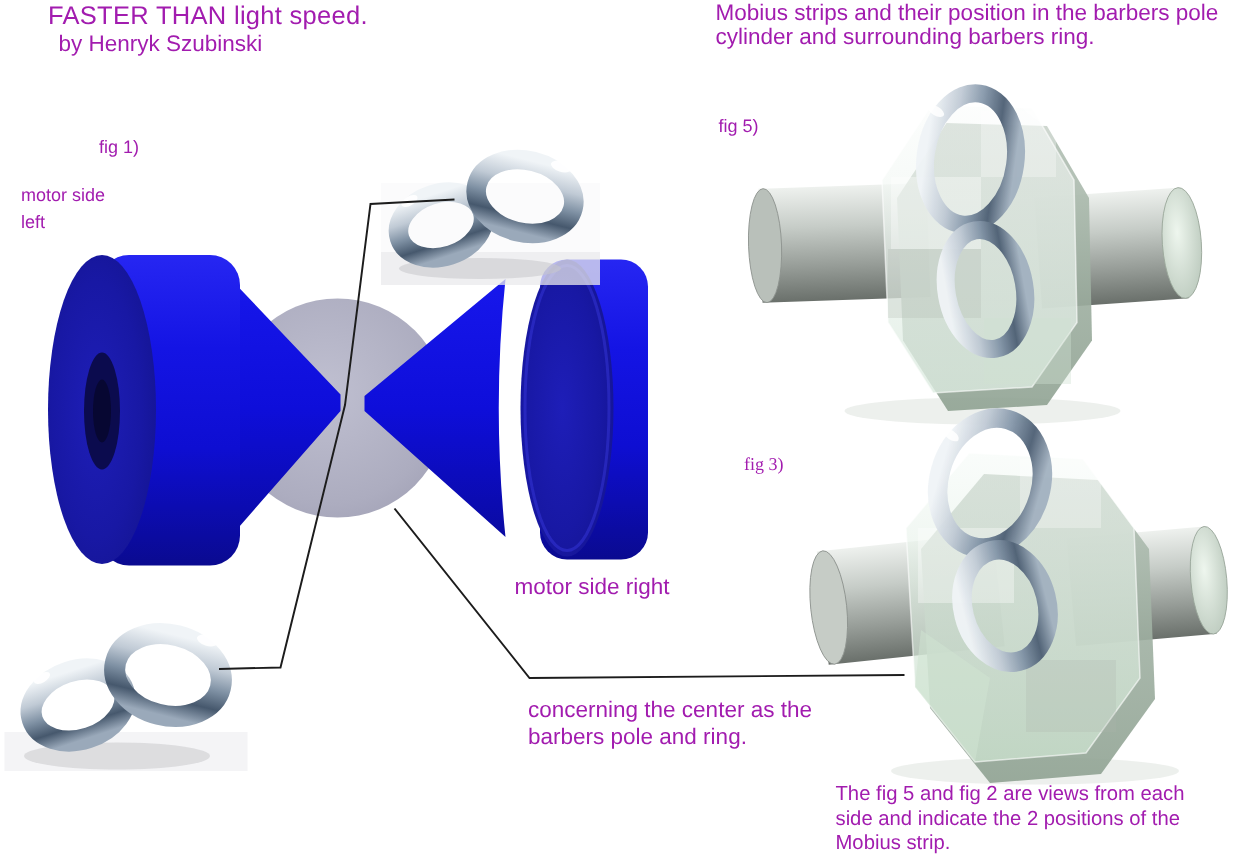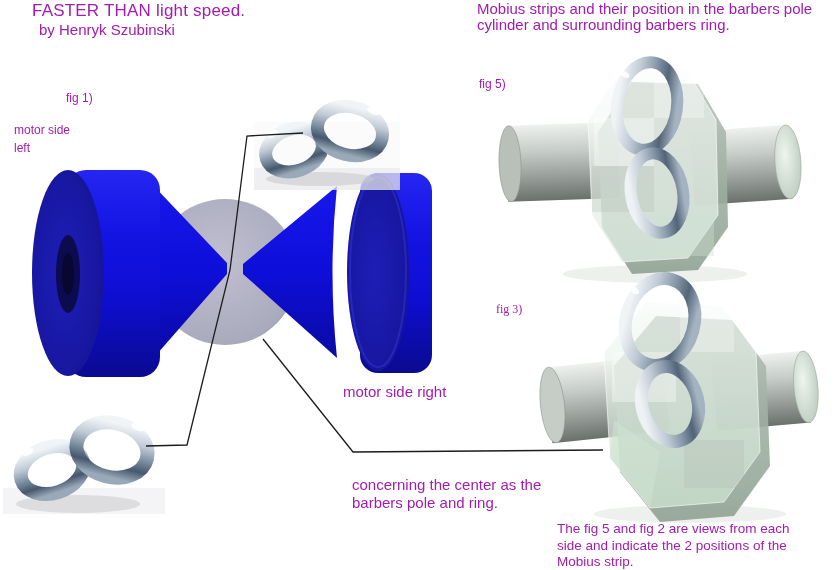--- a/index.html
+++ b/index.html
@@ -11,21 +11,21 @@
   #art{position:absolute;left:0;top:0;z-index:1;}
   .txt{position:absolute;z-index:2;white-space:pre-line;color:#a21caf;}
   .title{left:32px;top:1px;font-size:17px;letter-spacing:.2px;}
   .byline{left:39px;top:21px;font-size:15px;text-align:right;}
   .right-caption{left:477px;top:1px;font-size:15px;line-height:16px;}
   .fig1-label{left:38px;top:91px;font-size:12px;margin-left:28px;}
   .fig2-label{left:479px;top:77px;font-size:12px;}
   .fig3-label{left:496px;top:302px;font-size:12px;font-family:Liberation Serif, serif;}
   .motor-left{left:14px;top:121px;font-size:12px;line-height:18px;}
   .motor-right{left:343px;top:383px;font-size:15px;}
-  .center-note{left:352px;top:465px;font-size:15px;line-height:18px;margin-top:11px;}
+  .center-note{left:352px;top:465px;font-size:15px;line-height:18px;}
   .footnote{left:557px;top:521px;font-size:13.5px;line-height:16.5px;}
 </style>
 </head>
 <body>
 
 <div id="canvas">
 
   <svg id="art" width="833" height="570" viewBox="0 0 833 570">
     <defs>
       <linearGradient id="drumBody" x1="0" y1="0" x2="0" y2="1">

